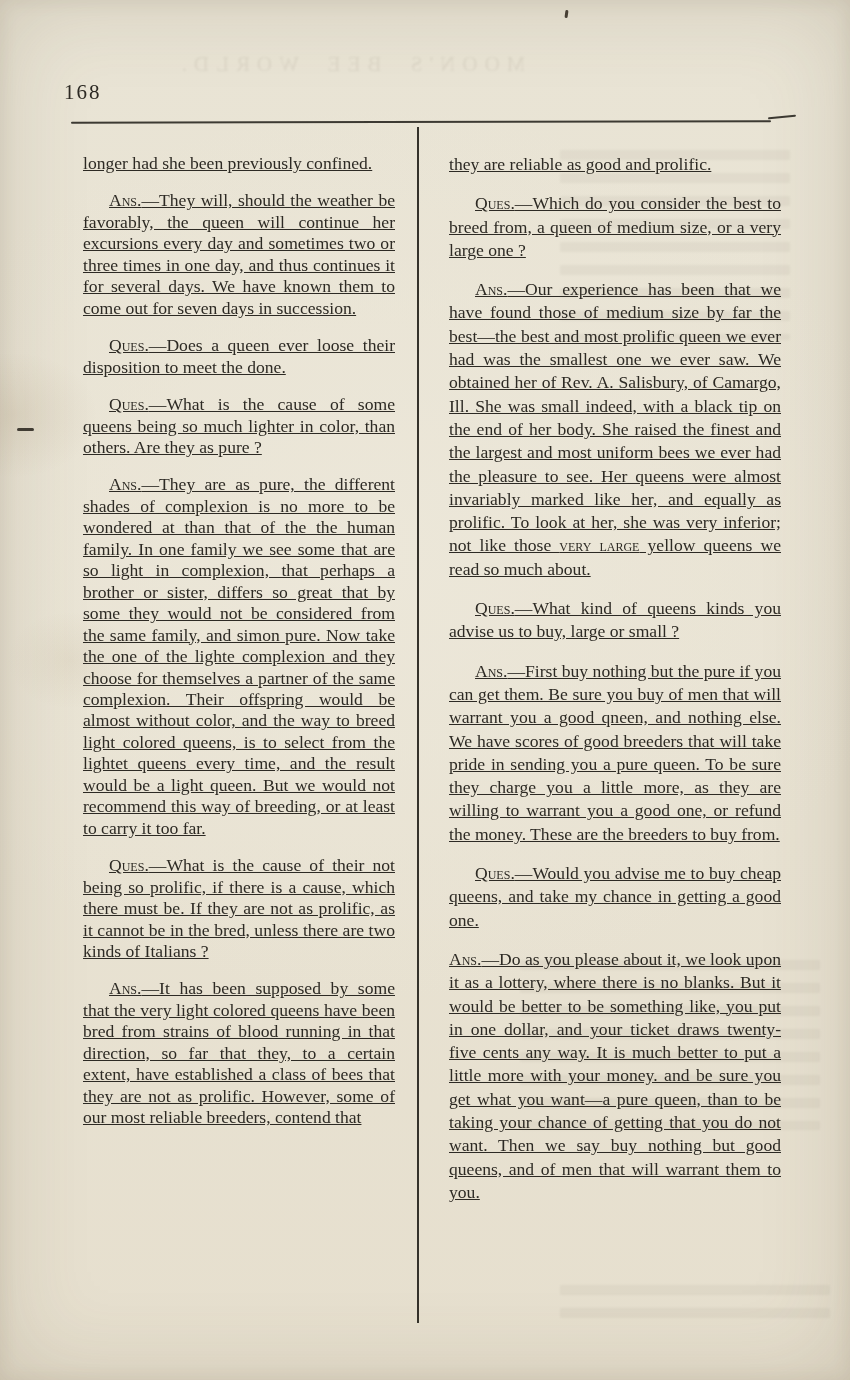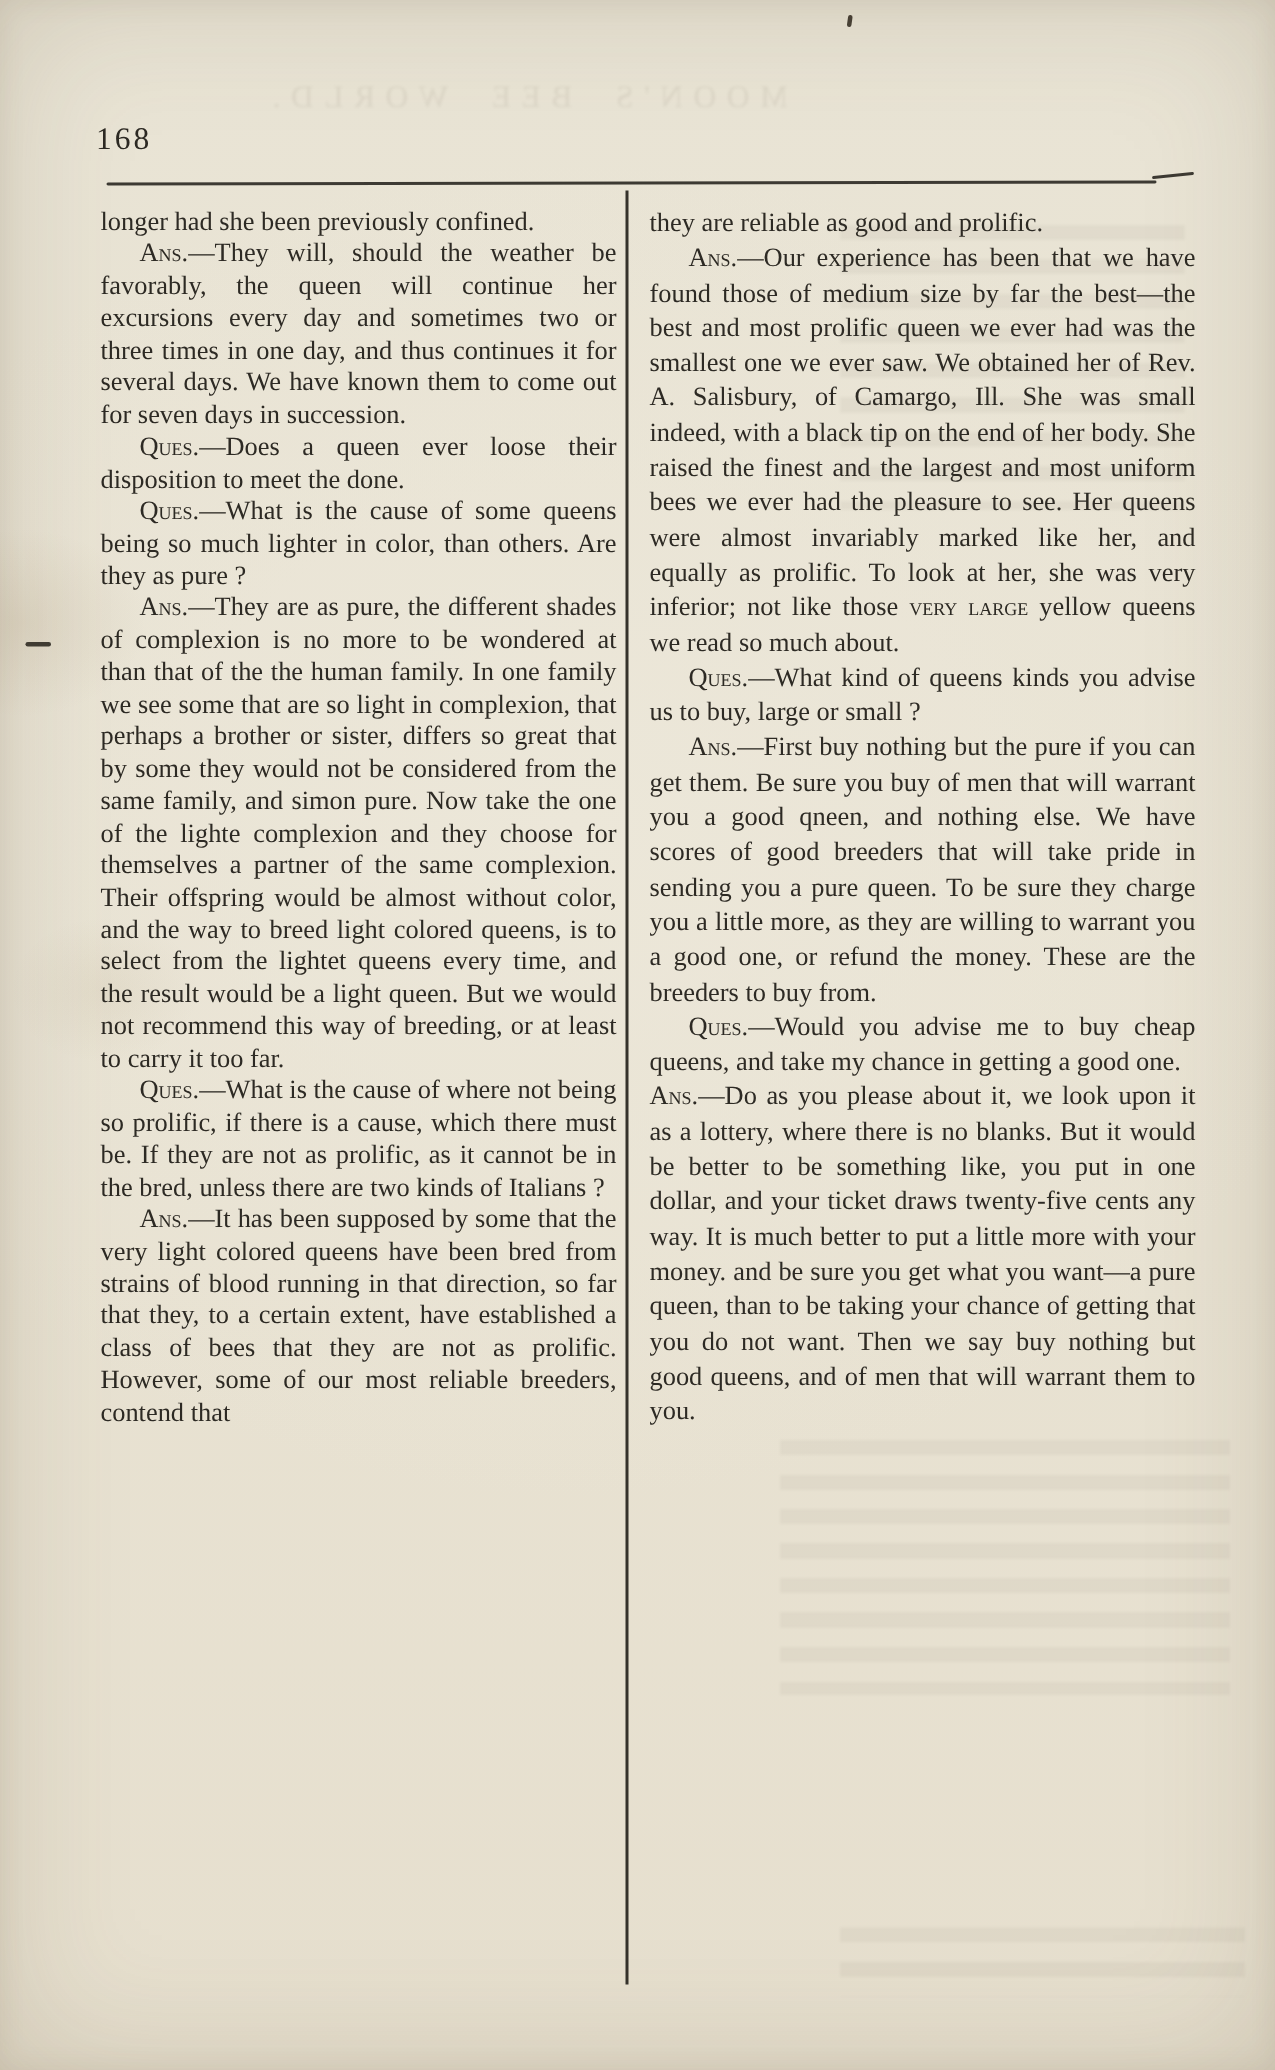--- a/index.html
+++ b/index.html
@@ -30,21 +30,21 @@
   .ghost-block{position:absolute;opacity:0.05;filter:blur(1.2px);background:repeating-linear-gradient(180deg, rgba(60,52,40,0.9) 0 10px, rgba(60,52,40,0) 10px 23px);}
   .ghost-a{left:560px;top:150px;width:230px;height:190px;}
   .ghost-b{left:520px;top:960px;width:300px;height:170px;}
   .ghost-c{left:560px;top:1285px;width:270px;height:46px;}
   .ink-speck{position:absolute;left:565px;top:10px;width:3px;height:8px;background:#474036;border-radius:2px;transform:rotate(8deg);}
   .margin-dash{position:absolute;left:17px;top:428px;width:17px;height:3px;background:#403c34;border-radius:2px;}
 
   
   .column-divider{position:absolute;left:417px;top:127px;width:2px;height:1196px;background:#35322b;}
   .col{position:absolute;top:137px;text-align:justify;}
-  .col p{margin:0;}
+  .col p{margin:16px;text-decoration:underline;}
   .col-left{left:67px;width:344px;font-size:17.6px;line-height:21.45px;}
   .col-right{left:433px;width:364px;font-size:17.6px;line-height:23.3px;}
   .para.indent{text-indent:26px;}
   .sc{font-variant:small-caps;}
 </style>
 </head>
 <body>
 
 <div class="page">
   <div class="ghost-title">MOON'S BEE WORLD.</div>
@@ -59,25 +59,26 @@
   <div class="head-rule-tick"></div>
 
   <div class="column-divider"></div>
 
   <div class="col col-left">
       <p class="para"><span>longer had she been previously confined.</span></p>
       <p class="para indent"><span class="sc">Ans.</span><span>—They will, should the weather be favorably, the queen will continue her excursions every day and sometimes two or three times in one day, and thus continues it for several days.  We have known them to come out for seven days in succession.</span></p>
       <p class="para indent"><span class="sc">Ques.</span><span>—Does a queen ever loose their disposition to meet the done.</span></p>
       <p class="para indent"><span class="sc">Ques.</span><span>—What is the cause of some queens being so much lighter in color, than others.  Are they as pure ?</span></p>
       <p class="para indent"><span class="sc">Ans.</span><span>—They are as pure, the different shades of complexion is no more to be wondered at than that of the the human family.  In one family we see some that are so light in complexion, that perhaps a brother or sister, differs so great that by some they would not be considered from the same family, and simon pure.  Now take the one of the lighte complexion and they choose for themselves a partner of the same complexion.  Their offspring would be almost without color, and the way to breed light colored queens, is to select from the lightet queens every time, and the result would be a light queen.  But we would not recommend this way of breeding, or at least to carry it too far.</span></p>
-      <p class="para indent"><span class="sc">Ques.</span><span>—What is the cause of where not being so prolific, if there is a cause, which there must be.  If they are not as prolific, as it cannot be in the bred, unless there are two kinds of Italians ?</span></p>
+      <p class="para indent"><span class="sc">Ques.</span><span>—What is the cause of their not being so prolific, if there is a cause, which there must be.  If they are not as prolific, as it cannot be in the bred, unless there are two kinds of Italians ?</span></p>
       <p class="para indent"><span class="sc">Ans.</span><span>—It has been supposed by some that the very light colored queens have been bred from strains of blood running in that direction, so far that they, to a certain extent, have established a class of bees that they are not as prolific.  However, some of our most reliable breeders, contend that</span></p>
     </div>
   <div class="col col-right">
       <p class="para"><span>they are reliable as good and prolific.</span></p>
+      <p class="para indent"><span class="sc">Ques.</span><span>—Which do you consider the best to breed from,  a queen of medium size, or a very large one ?</span></p>
       <p class="para indent"><span class="sc">Ans.</span><span>—Our experience has been that we have found those of medium size by far the best—the best and most prolific queen we ever had was the smallest one we ever saw.  We obtained her of Rev. A. Salisbury, of Camargo, Ill.  She was small indeed, with a black tip on the end of her body. She raised the finest and the largest and most uniform bees we ever had the pleasure to see.  Her queens were almost invariably marked like her, and equally as prolific.  To look at her, she was very inferior; not like those </span><span class="sc">very large</span><span> yellow queens we read so much about.</span></p>
       <p class="para indent"><span class="sc">Ques.</span><span>—What kind of queens kinds you advise us to buy, large or small ?</span></p>
       <p class="para indent"><span class="sc">Ans.</span><span>—First buy nothing but the pure if you can get them.  Be sure you buy of men that will warrant you a good qneen, and nothing else.  We have scores of good breeders that will take pride in sending you a pure queen.  To be sure they charge you a little more, as they are willing to warrant you a good one, or refund the money.  These are the breeders to buy from.</span></p>
       <p class="para indent"><span class="sc">Ques.</span><span>—Would you advise me to buy cheap queens, and take my chance in getting a good one.</span></p>
       <p class="para"><span class="sc">Ans.</span><span>—Do as you please about it, we look upon it as a lottery, where there is no blanks.  But it would be better to be something like, you put in one dollar, and your ticket draws twenty-five cents any way.  It is much better to put a little more with your money. and be sure you get what you want—a pure queen, than to be taking your chance of getting that you do not want.  Then we say buy nothing but good queens, and of men that will warrant them to you.</span></p>
     </div>
 
   <div class="vignette"></div>
 </div>
 

